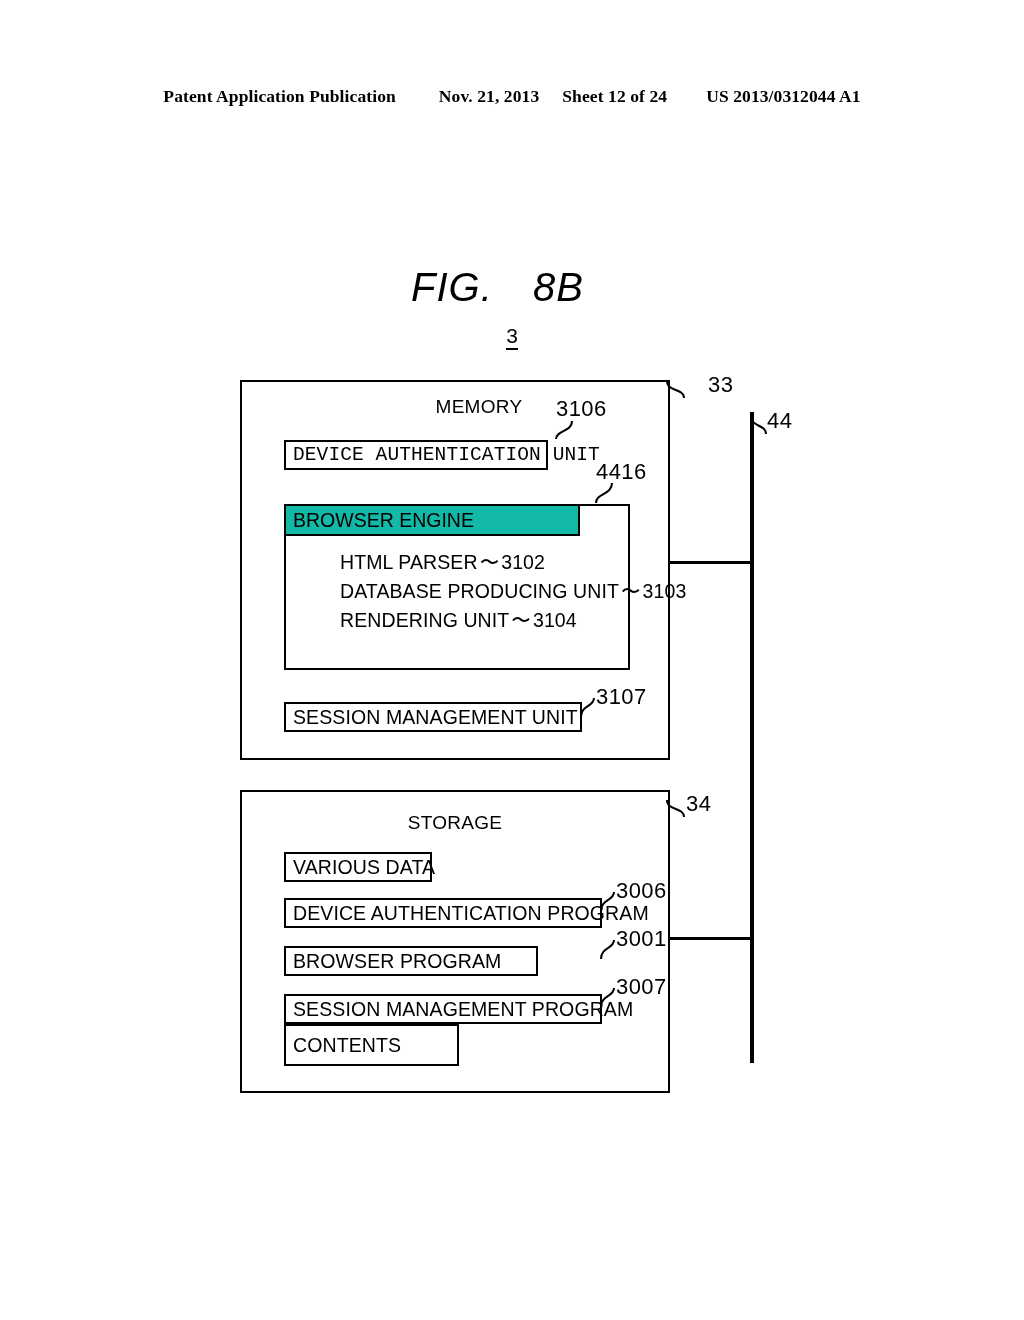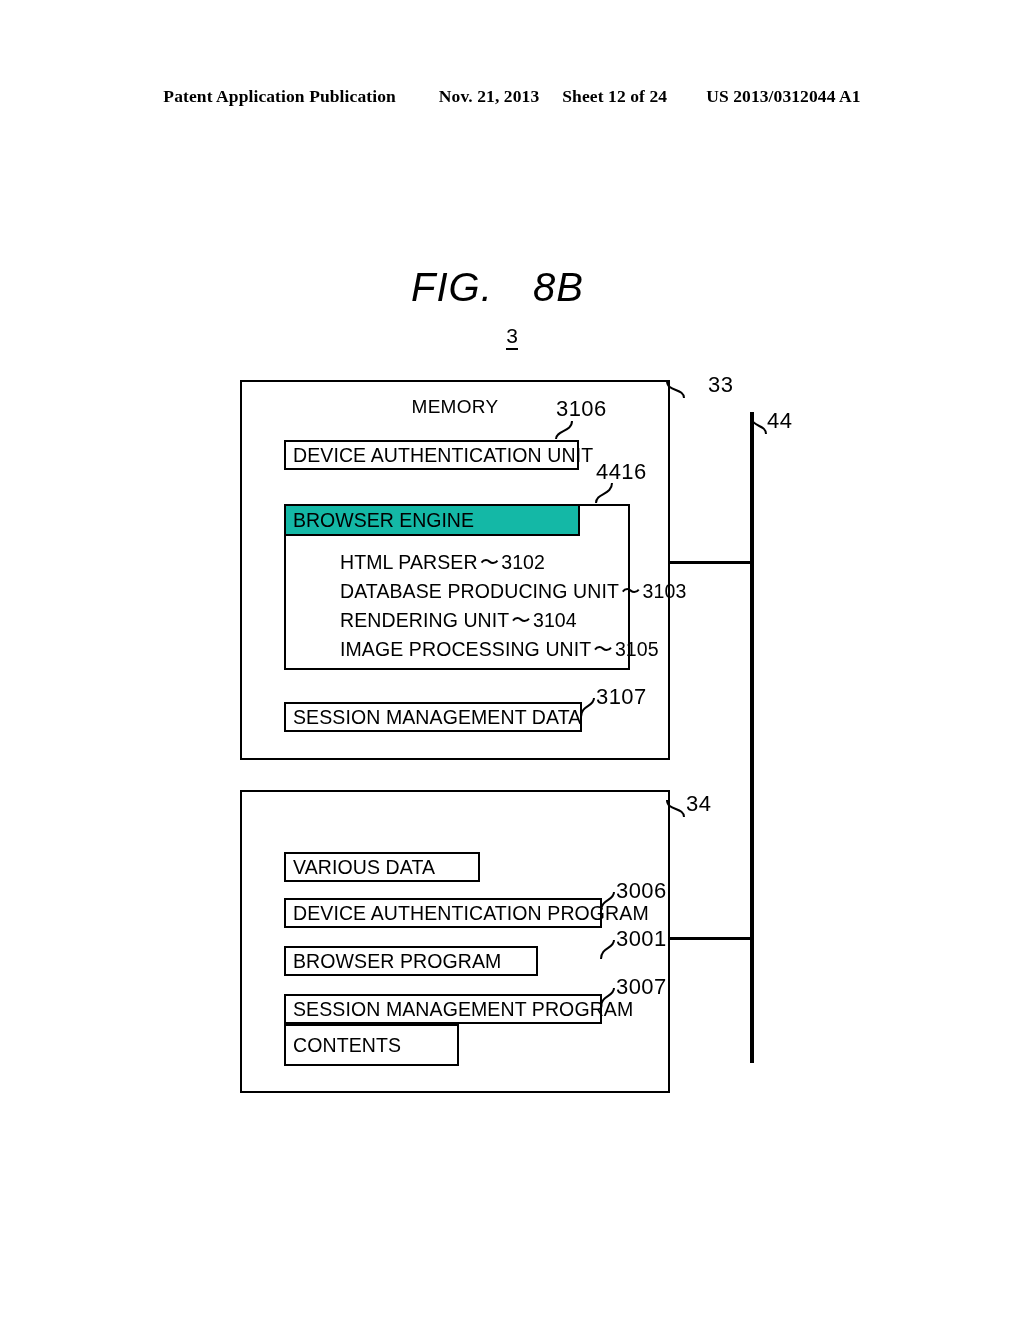--- a/index.html
+++ b/index.html
@@ -160,42 +160,39 @@
   <span>FIG.</span>
   <span class="sp"></span>
   <span>8B</span>
 </div>
 <div class="fig-ref">
   <span>3</span>
 </div>
 
 <div class="outer-box" style="left:240px; top:380px; width:430px; height:380px;">
 
-  <div class="box-title" style="top:14px;">MEMORY</div>
-
-  <div class="inner-box" style="left:42px; top:58px; width:295px; height:30px;">DEVICE AUTHENTICATION UNIT</div>
+  <div class="box-title" style="top:14px;padding-left:24px;">MEMORY</div>
+
+  <div class="inner-box" style="left:42px; top:58px; width:264px; height:30px;font-family:Liberation Mono, monospace;">DEVICE AUTHENTICATION UNIT</div>
 
   <div class="engine-box" style="left:42px; top:122px; width:346px; height:166px;">
   </div>
   <div class="engine-title" style="left:42px; top:122px; width:296px; height:32px;">BROWSER ENGINE</div>
 
   <div class="engine-item" style="left:50px; top:167px;">
     <span>HTML PARSER</span><span class="tilde">〜</span><span>3102</span>
   </div>
   <div class="engine-item" style="left:50px; top:196px;">
     <span>DATABASE PRODUCING UNIT</span><span class="tilde">〜</span><span>3103</span>
   </div>
   <div class="engine-item" style="left:50px; top:225px;">
     <span>RENDERING UNIT</span><span class="tilde">〜</span><span>3104</span>
   </div>
-  <div class="engine-item" style="left:50px; top:254px;">
-    <span>IMAGE PROCESSING UNIT</span><span class="tilde">〜</span><span>3105</span>
-  </div>
-
-  <div class="inner-box" style="left:42px; top:320px; width:298px; height:30px;">SESSION MANAGEMENT DATA</div>
+
+  <div class="inner-box" style="left:42px; top:320px; width:298px; height:30px;">SESSION MANAGEMENT UNIT</div>
 </div>
 
 <div class="ref-num" style="left:708px; top:372px;">33</div>
 <svg class="leader" style="left:664px; top:376px; width:30px; height:26px;">
   <path d="M20,22 C20,12 3,16 3,5"></path>
 </svg>
 
 <div class="ref-num" style="left:556px; top:396px;">3106</div>
 <svg class="leader" style="left:554px; top:420px; width:34px; height:22px;">
   <path d="M18,1 C18,12 2,10 2,19"></path>
@@ -206,22 +203,23 @@
   <path d="M18,1 C18,13 2,11 2,21"></path>
 </svg>
 
 <div class="ref-num" style="left:596px; top:684px;">3107</div>
 <svg class="leader" style="left:578px; top:697px; width:26px; height:26px;">
   <path d="M16,1 C16,10 3,8 3,20"></path>
 </svg>
 
 <div class="outer-box" style="left:240px; top:790px; width:430px; height:303px;">
 
-
-  <div class="inner-box" style="left:42px; top:60px; width:196px; height:30px;">VARIOUS DATA</div>
+  <div class="box-title" style="top:20px;">STORAGE</div>
+
+  <div class="inner-box" style="left:42px; top:60px; width:148px; height:30px;">VARIOUS DATA</div>
 
   <div class="inner-box" style="left:42px; top:106px; width:318px; height:30px;">DEVICE AUTHENTICATION PROGRAM</div>
 
   <div class="inner-box" style="left:42px; top:154px; width:254px; height:30px;">BROWSER PROGRAM</div>
 
   <div class="inner-box" style="left:42px; top:202px; width:318px; height:30px;">SESSION MANAGEMENT PROGRAM</div>
 
   <div class="inner-box" style="left:42px; top:232px; width:175px; height:42px;">CONTENTS</div>
 </div>
 

